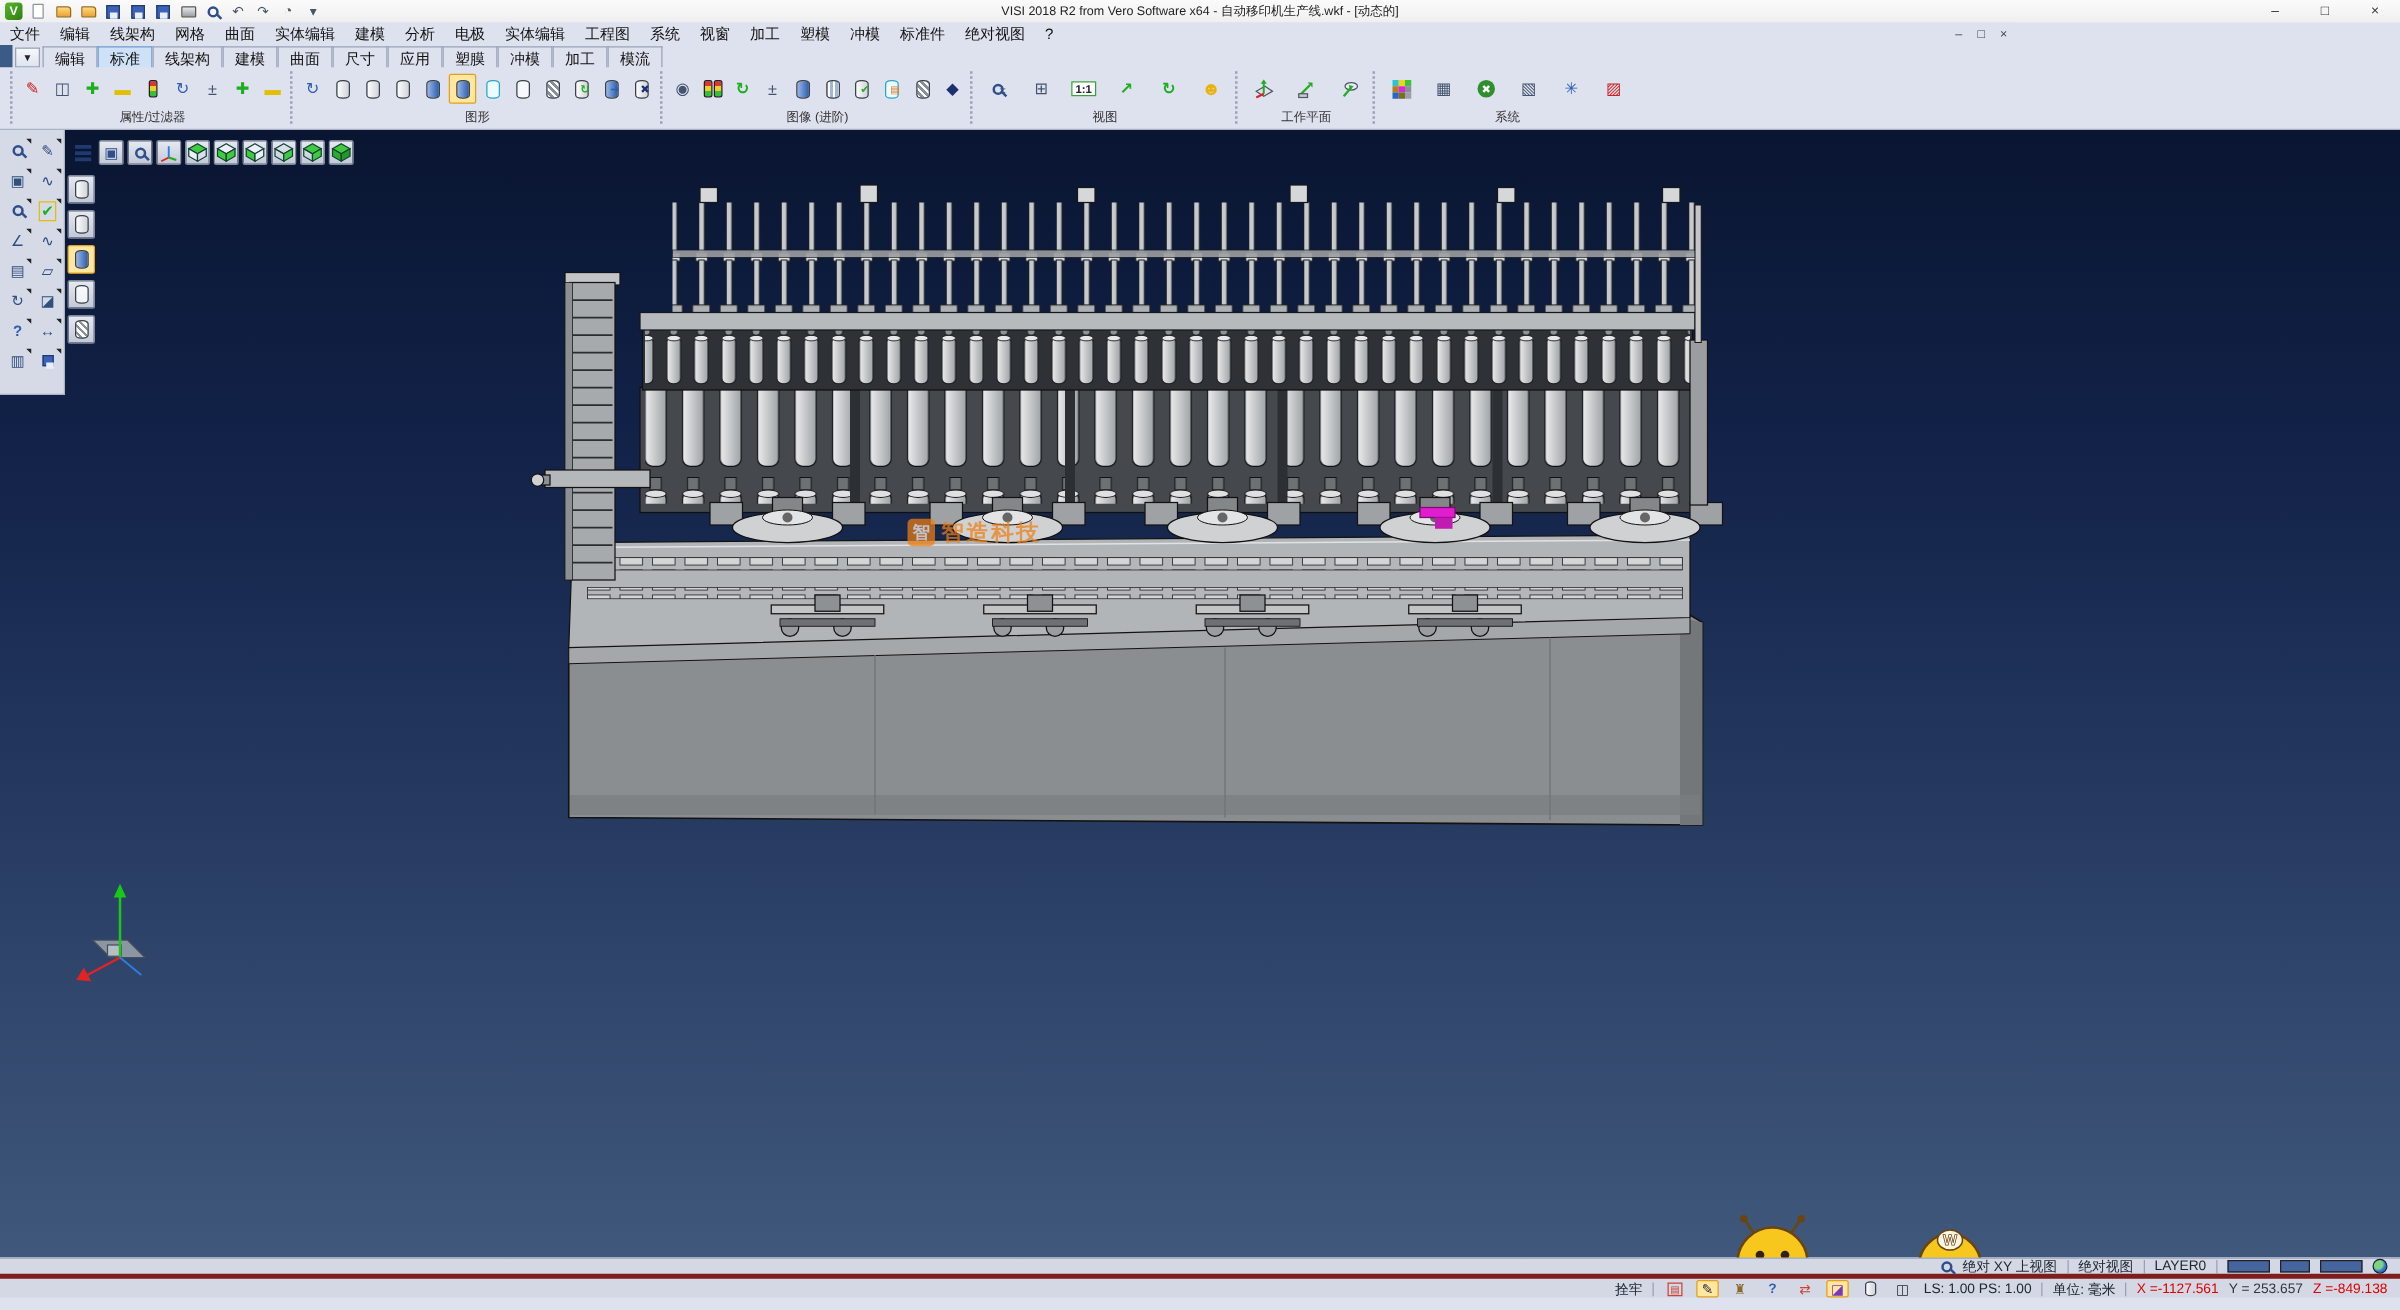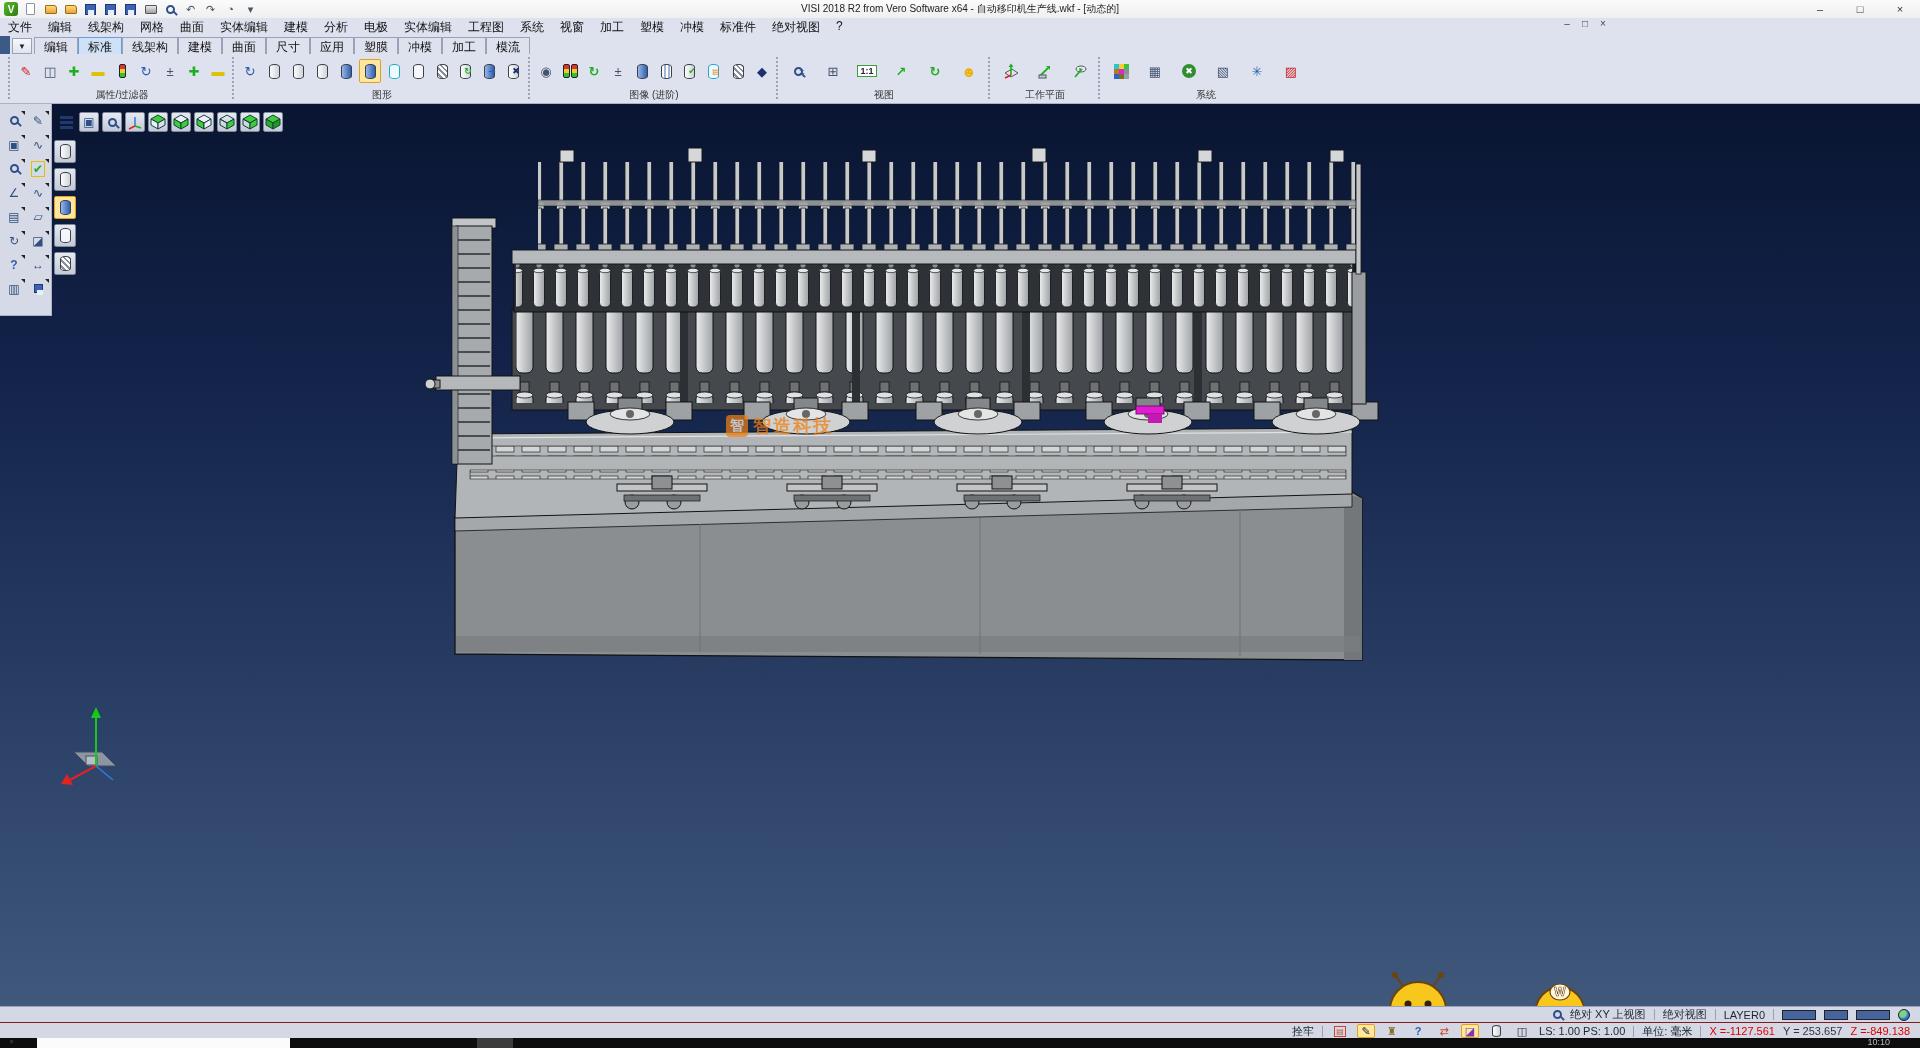--- a/index.html
+++ b/index.html
@@ -20,21 +20,21 @@
   .mini-floppy::after { content:""; position:absolute; left:2px; top:5px; width:6px; height:5px; background:#e8eefc; }
   .mini-printer { width:12px; height:9px; background:linear-gradient(#e8e8e8,#9aa0a8); border:1px solid #555; border-radius:1px; }
   .mag { position:relative; width:9px; height:9px; border:2px solid #2e4f8a; border-radius:50%; }
   .mag::after { content:""; position:absolute; width:6px; height:2px; background:#2e4f8a; transform:rotate(45deg); right:-5px; bottom:-2px; }
   .title-text { position:absolute; left:0; right:0; text-align:center; color:#222; font-size:10px; pointer-events:none; }
   .winbtns { margin-left:auto; display:flex; height:18px; }
   .winbtn { width:40px; height:18px; display:flex; align-items:center; justify-content:center; font-size:11px; color:#333; }
 
   
   .menubar { position:absolute; left:0; top:18px; width:1616px; height:18px; background:#dde2ee;
-    display:flex; align-items:flex-start; font-size:12px; color:#111; }
+    display:flex; align-items:center; font-size:12px; color:#111; }
   .menu-item { padding:1px 8px; cursor:default; }
   .mdictrls { margin-left:auto; display:flex; gap:4px; padding-right:6px; color:#445; font-size:10px; }
   .mdibtn { width:14px; text-align:center; }
 
   
   .tabbar { position:absolute; left:0; top:36px; width:1920px; height:18px; background:#dde2ee;
     display:flex; align-items:flex-end; font-size:12px; }
   .tab-corner { width:10px; height:18px; background:#3c5a86; }
   .tab-drop { width:20px; height:16px; border:1px solid #9aa2b8; background:linear-gradient(#f6f8fb,#dfe4ee);
     display:flex; align-items:center; justify-content:center; font-size:8px; color:#223; margin:0 2px; }
@@ -103,21 +103,21 @@
   
   .triad { position:absolute; left:58px; top:598px; }
 
   
   .mascot { position:absolute; left:1372px; top:866px; z-index:60; }
 
   
   .statusbar { position:absolute; left:0; top:1006px; width:1920px; height:32px; background:#d3d8e4;
     border-top:1px solid #9aa2b8; font-size:11px; color:#1c2430; }
   .srow { height:16px; display:flex; align-items:center; justify-content:flex-end; gap:8px; padding-right:10px; }
-  .srow1 { border-bottom:1px solid #7f1d1d;align-items:center; }
+  .srow1 { border-bottom:4px solid #7f1d1d;align-items:center; }
   .ssep { width:1px; height:11px; background:#98a0b4; }
   .bold { font-weight:normal; }
   .swatch { width:34px; height:10px; background:#46649e; border:1px solid #222; }
   .swatch.small { width:24px; }
   .globe { width:12px; height:12px; border-radius:50%; border:1px solid #123;
     background:radial-gradient(circle at 35% 35%, #7fd27f 0 38%, #2e6fd0 62%); }
   .sico { width:18px; height:14px; display:flex; align-items:center; justify-content:center; font-size:11px; border-radius:2px; }
   .red-coord { color:#e00000; }
   .dark-coord { color:#30363f; }
 
@@ -743,20 +743,14 @@
       <span>LS: 1.00 PS: 1.00</span>
       <span class="ssep"></span>
       <span>单位: 毫米</span>
       <span class="ssep"></span>
       <span class="red-coord">X =-1127.561</span>
       <span class="dark-coord">Y = 253.657</span>
       <span class="red-coord">Z =-849.138</span>
     </div>
   </div>
 
-  <div class="taskbar">
-    <span class="tb-start"></span>
-    <span class="tb-search"></span>
-    <span class="tb-app"></span>
-    <span class="tb-clock">10:10</span>
-  </div>
 
 </div>
 
 </body></html>

